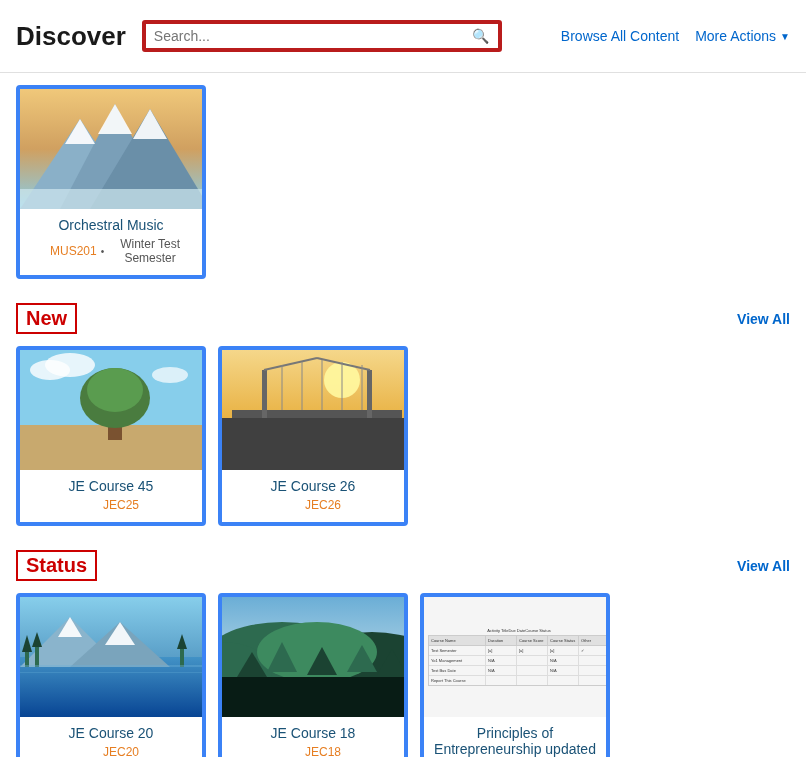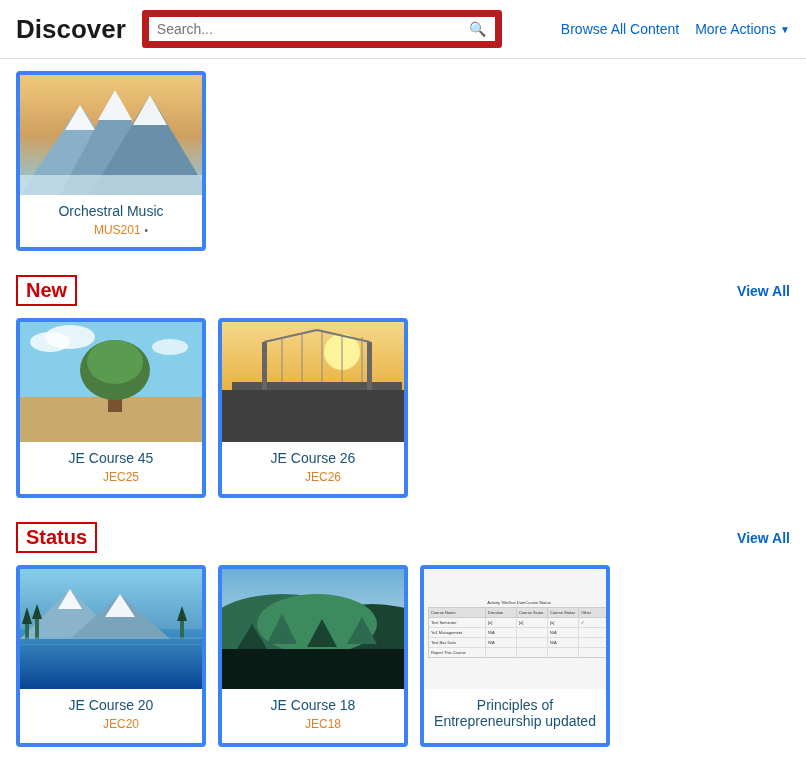--- a/index.html
+++ b/index.html
@@ -9,35 +9,35 @@
       color: #333;
       width: 806px;
       min-height: 757px;
       overflow-x: hidden;
     }
 
     
     .header {
       display: flex;
       align-items: center;
-      padding: 10px 16px;
+      padding: 20px 16px;
       border-bottom: 1px solid #e0e0e0;
       gap: 16px;
     }
     .header-title {
       font-size: 26px;
       font-weight: bold;
       color: #1a1a1a;
       white-space: nowrap;
     }
     .search-wrapper {
       flex: 1;
       display: flex;
       align-items: center;
-      border: 7px solid #b91c1c;
+      border: 4px solid #b91c1c;
       border-radius: 3px;
       padding: 4px 8px;
       max-width: 360px;
     }
     .search-input {
       border: none;
       outline: none;
       width: 100%;
       font-size: 14px;
       color: #666;
@@ -216,20 +216,21 @@
             <polygon points="130,20 147,50 113,50" fill="white" opacity="0.9"></polygon>
 
             <rect x="0" y="100" width="190" height="20" fill="#d0e8f0" opacity="0.7"></rect>
           </svg>
         </div>
         <div class="card-info">
           <div class="card-title">Orchestral Music</div>
           <div class="card-meta">
             <span>MUS201</span>
             <span class="dot">•</span>
+            <span class="semester">Winter Test Semester</span>
           </div>
         </div>
       </div>
     </div>
   </div>
 
   <div class="section">
     <div class="section-header">
       <span class="section-title">New</span>
       <a class="view-all-link">View All</a>

